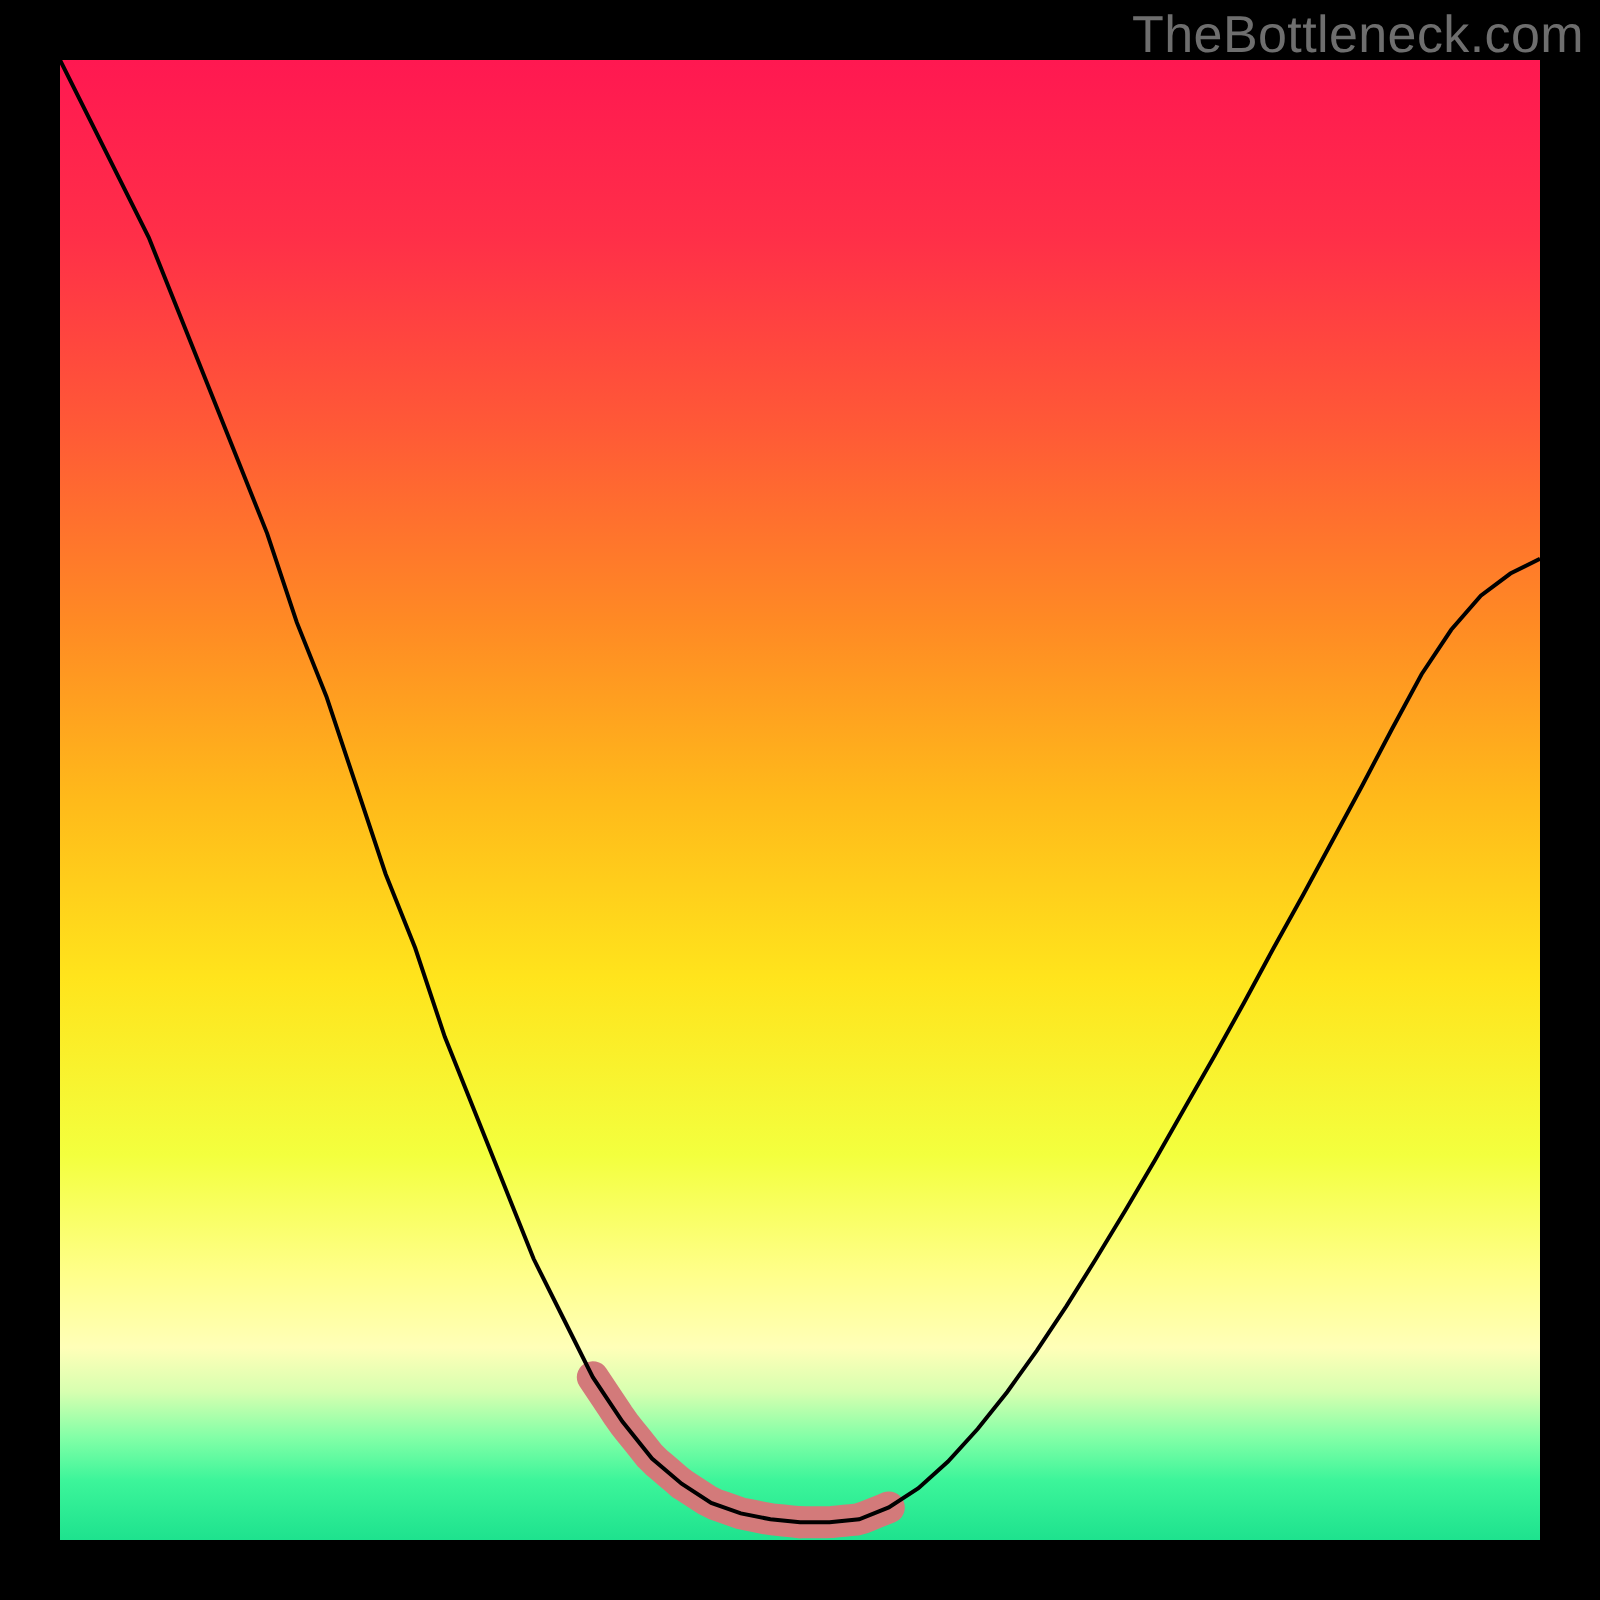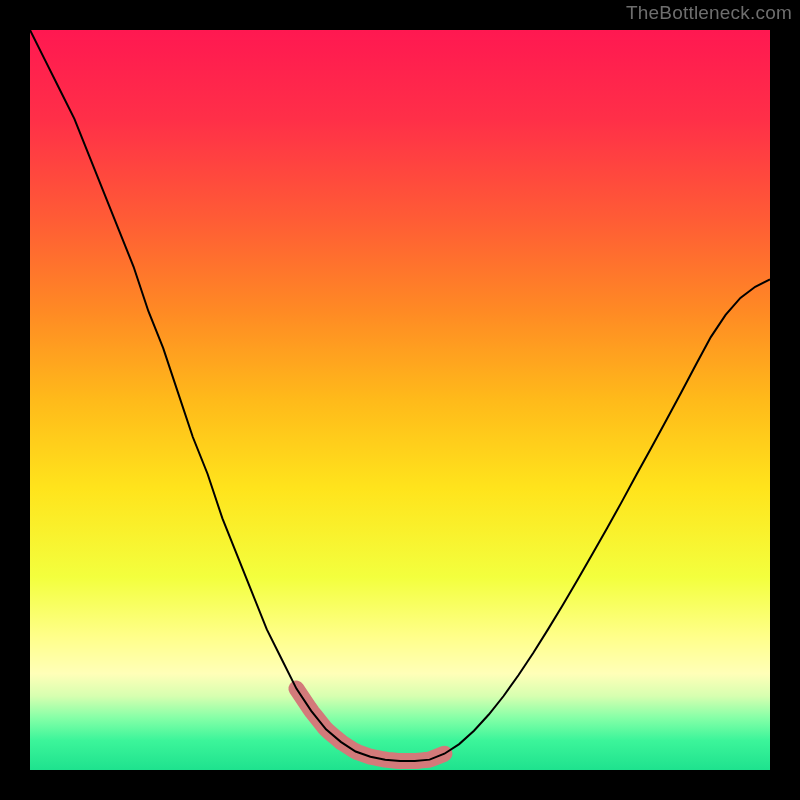--- a/index.html
+++ b/index.html
@@ -25,21 +25,21 @@
     top: 30px;
     width: 740px;
     height: 740px;
     
   }
   .watermark {
     position: absolute;
     top: 2px;
     right: 8px;
     color: #6e6e6e;
-    font-size: 19px;
+    font-size: 26px;
     letter-spacing: 0.2px;
     font-weight: 500;
     user-select: none;
   }
   svg {
     position: absolute;
     left: 0;
     top: 0;
   }
 </style>

